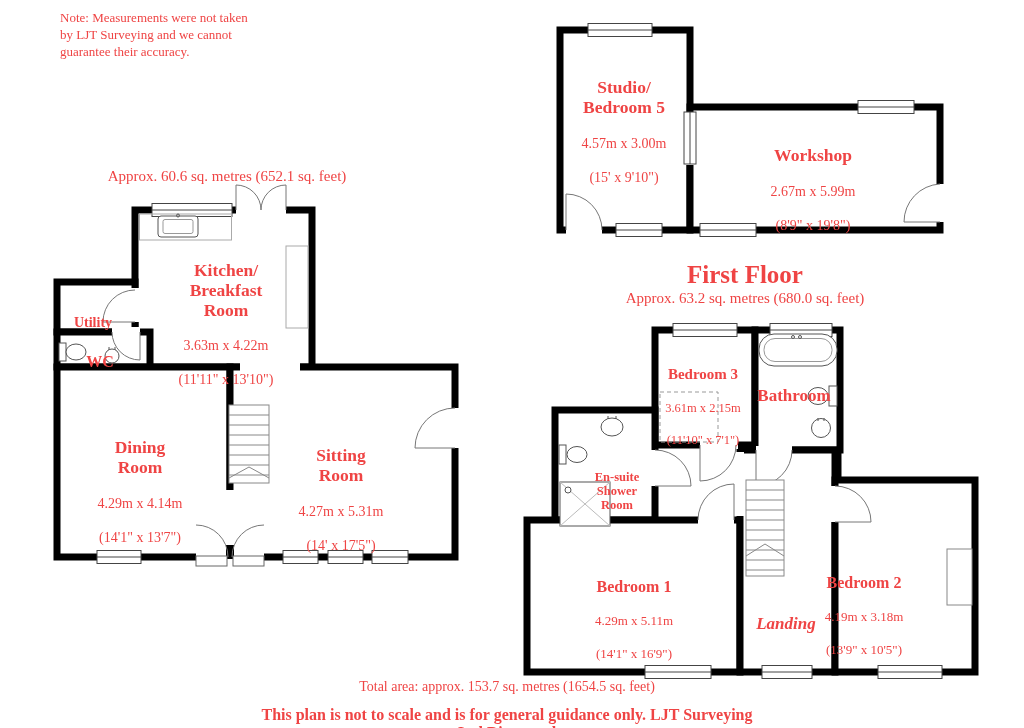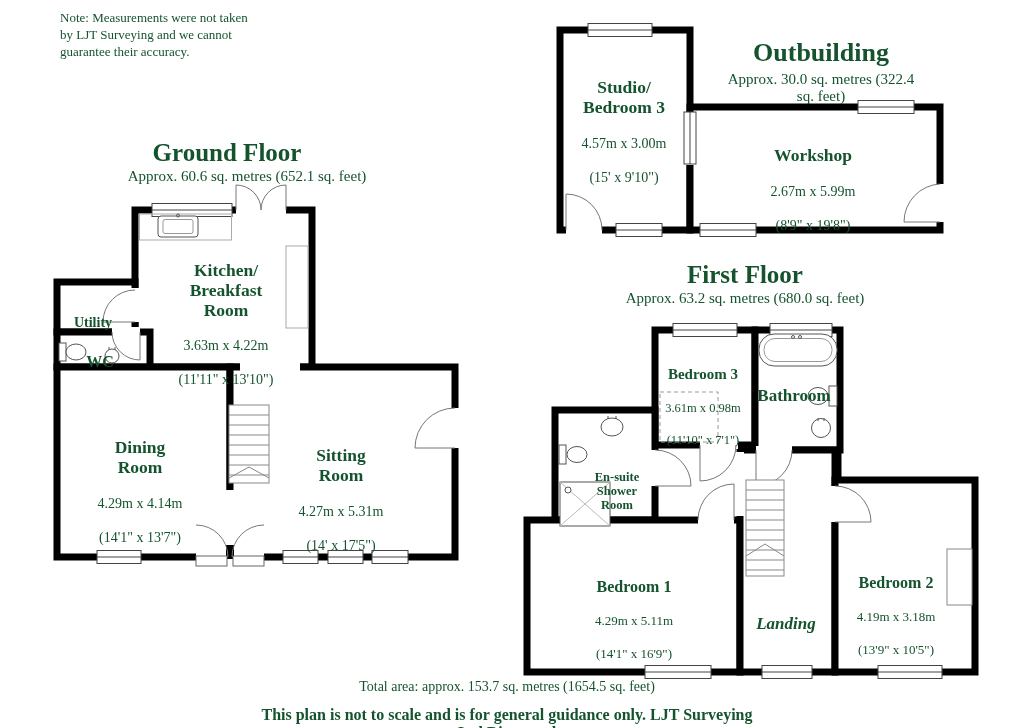--- a/index.html
+++ b/index.html
@@ -1,17 +1,17 @@
 <!DOCTYPE html>
 <html><head>
 <meta charset="utf-8">
 <style>
   html,body{margin:0;padding:0;background:#fff;}
   .canvas{position:relative;width:1024px;height:728px;background:#ffffff;overflow:hidden;
-          font-family:"Liberation Serif","DejaVu Serif",serif;color:#14532d;}
+          font-family:"Liberation Serif","DejaVu Serif",serif;color:#ef4444;}
   svg.plan{position:absolute;left:0;top:0;}
   .label{position:absolute;transform:translateX(-50%);text-align:center;white-space:pre-line;line-height:1.13;}
   .left-note{position:absolute;white-space:pre-line;font-size:13px;line-height:1.3;text-align:left;}
   .floor-title{font-weight:bold;font-size:25px;line-height:1;}
   .floor-title.big{font-size:26px;}
   .floor-sub{font-size:15px;}
   .room-name{font-weight:bold;}
   .lg .room-name{font-size:17.5px;}
   .lg .dims{font-size:14px;}
   .md .room-name{font-size:16px;}
@@ -269,22 +269,21 @@
       <circle cx="568" cy="490" r="3"></circle>
     </g>
   </g>
   <rect x="947" y="549" width="25" height="56" fill="#ffffff" stroke="#888888" stroke-width="1"></rect>
 </svg>
 
   <div class="left-note" style="left:60px;top:10px;">Note: Measurements were not taken
 by LJT Surveying and we cannot
 guarantee their accuracy.</div>
 
-  <div class="label floor-title" style="left:227px;top:140px;">Ground Floor</div>
-  <div class="label floor-sub" style="left:227px;top:168px;margin-left:20px;">Approx. 60.6 sq. metres (652.1 sq. feet)</div>
+  <div class="label floor-sub" style="left:227px;top:168px;">Approx. 60.6 sq. metres (652.1 sq. feet)</div>
 
   <div class="label lg" style="left:226px;top:243px;">
     <div class="room-name">Kitchen/
 Breakfast
 Room</div>
     <div class="dims">3.63m x 4.22m</div>
     <div class="dims">(11'11" x 13'10")</div>
   </div>
   <div class="label sm" style="left:93px;top:297px;">
     <div class="room-name" style="font-size:14px;">Utility</div>
@@ -298,58 +297,56 @@
     <div class="dims">4.29m x 4.14m</div>
     <div class="dims">(14'1" x 13'7")</div>
   </div>
   <div class="label lg" style="left:341px;top:428px;">
     <div class="room-name">Sitting
 Room</div>
     <div class="dims">4.27m x 5.31m</div>
     <div class="dims">(14' x 17'5")</div>
   </div>
 
-  <div class="label floor-title big" style="left:821px;top:40px;">Outbuilding</div>
-  <div class="label floor-sub" style="left:821px;top:71px;">Approx. 30.0 sq. metres (322.4 sq. feet)</div>
   <div class="label lg" style="left:624px;top:60px;">
     <div class="room-name">Studio/
-Bedroom 3</div>
+Bedroom 5</div>
     <div class="dims">4.57m x 3.00m</div>
     <div class="dims">(15' x 9'10")</div>
   </div>
   <div class="label lg" style="left:813px;top:128px;">
     <div class="room-name">Workshop</div>
     <div class="dims">2.67m x 5.99m</div>
     <div class="dims">(8'9" x 19'8")</div>
   </div>
 
   <div class="label floor-title" style="left:745px;top:262px;">First Floor</div>
   <div class="label floor-sub" style="left:745px;top:290px;">Approx. 63.2 sq. metres (680.0 sq. feet)</div>
   <div class="label md compact" style="left:703px;top:348px;">
     <div class="room-name">Bedroom 3</div>
-    <div class="dims">3.61m x 0.98m</div>
+    <div class="dims">3.61m x 2.15m</div>
     <div class="dims">(11'10" x 7'1")</div>
   </div>
   <div class="label sm" style="left:794px;top:368px;">
     <div class="room-name">Bathroom</div>
   </div>
   <div class="label xs" style="left:617px;top:452px;">
     <div class="room-name">En-suite
 Shower
 Room</div>
   </div>
   <div class="label md" style="left:634px;top:560px;">
     <div class="room-name">Bedroom 1</div>
     <div class="dims">4.29m x 5.11m</div>
     <div class="dims">(14'1" x 16'9")</div>
   </div>
   <div class="label sm" style="left:786px;top:596px;font-style:italic;">
     <div class="room-name">Landing</div>
   </div>
-  <div class="label md" style="left:864px;top:556px;margin-left:32px;">
+  <div class="label md" style="left:864px;top:556px;">
     <div class="room-name">Bedroom 2</div>
     <div class="dims">4.19m x 3.18m</div>
     <div class="dims">(13'9" x 10'5")</div>
   </div>
 
   <div class="label footer-total" style="left:507px;top:679px;">Total area: approx. 153.7 sq. metres (1654.5 sq. feet)</div>
   <div class="label footer-disc" style="left:507px;top:706px;">This plan is not to scale and is for general guidance only. LJT Surveying Ltd Ringwood</div>
 
 </div>
 

